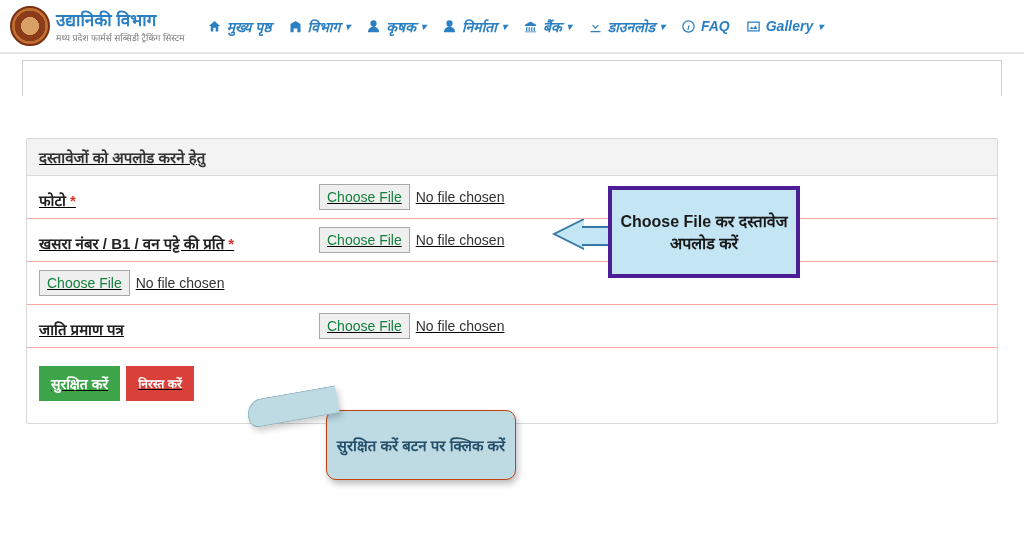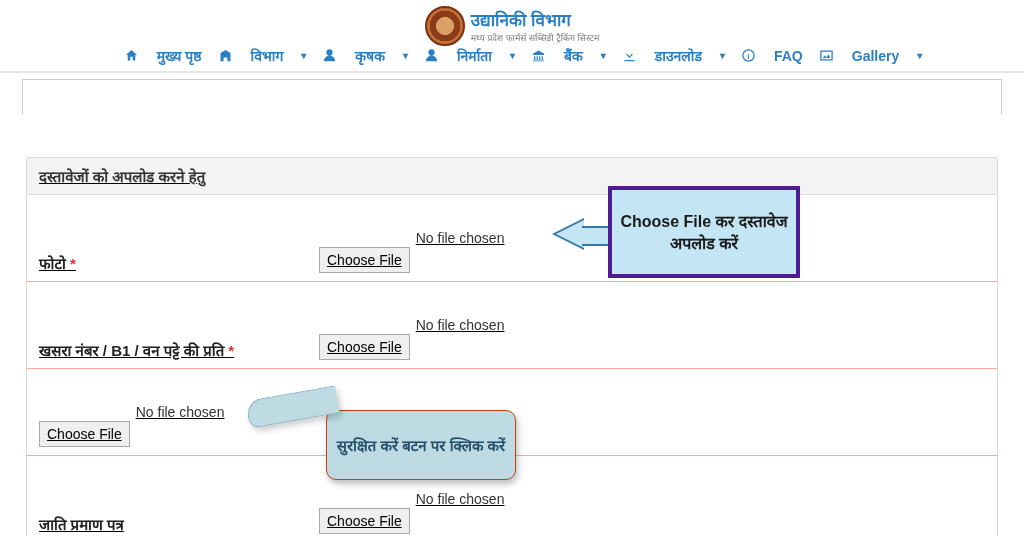--- a/index.html
+++ b/index.html
@@ -1,35 +1,35 @@
 <!DOCTYPE html>
 <html><head>
 <meta charset="utf-8">
 <style>
 * { box-sizing: border-box; margin: 0; padding: 0; }
 body { font-family: Arial, sans-serif; background: #fff; width: 1024px; height: 536px; overflow: hidden; }
-.navbar { display: flex; align-items: center; padding: 6px 10px; border-bottom: 2px solid #e5e5e5; background: #fff; flex-direction: column; }
+.navbar { display: flex; align-items: center; padding: 6px 10px; border-bottom: 2px solid #e5e5e5; background: #fff; }
 .brand { display: flex; align-items: center; gap: 6px; }
 .brand-logo { width: 40px; height: 40px; border-radius: 50%; background: radial-gradient(circle,#d9a066 35%,#8b3b1a 36%,#8b3b1a 60%,#c07030 61%); border: 2px solid #7a2e12; }
 .brand-text { display: flex; flex-direction: column; }
 .brand-title { font-size: 17px; font-weight: 700; color: #2b7fc3; }
 .brand-sub { font-size: 9px; color: #7a7a7a; }
 .nav-links { display: flex; gap: 16px; margin-left: 22px; }
-.nav-item { display: flex; align-items: center; gap: 18px; color: #2b7fc3; font-weight: 700; font-size: 14px; cursor: pointer; }
+.nav-item { display: flex; align-items: center; gap: 5px; color: #2b7fc3; font-weight: 700; font-size: 14px; cursor: pointer; font-style: italic; }
 .nav-item .caret { font-size: 10px; color: #2b7fc3; }
 .nav-item svg { width: 15px; height: 15px; fill: #2b7fc3; }
 .page { padding: 12px 26px; }
 .panel { border: 1px solid #d9d9d9; border-radius: 2px; margin-top: 30px; text-decoration: underline; }
 .panel-head { background: #f3f3f3; border-bottom: 1px solid #d9d9d9; padding: 8px 12px; font-size: 15px; font-weight: 700; color: #333; }
 .row { display: flex; align-items: flex-end; border-bottom: 1px solid #fca5a5; padding: 8px 12px; }
 .row:last-of-type { border-bottom: none; }
 .row-label { width: 280px; font-size: 15px; font-weight: 700; color: #222; }
 .req { color: #d9352c; }
 .file-wrap { display: flex; align-items: center; gap: 6px; }
-.choose-btn { background: #efefef; border: 1px solid #a8a8a8; padding: 4px 7px; font-size: 14px; color: #000000; cursor: pointer; margin-top: 44px; }
+.choose-btn { background: #efefef; border: 1px solid #a8a8a8; padding: 4px 7px; font-size: 14px; color: #15803d; cursor: pointer; }
 .file-status { font-size: 14px; color: #333; }
 .btn-row { display: flex; gap: 6px; padding: 18px 12px 22px; }
 .btn { padding: 8px 12px; font-size: 14px; font-weight: 700; color: #fff; border: none; cursor: pointer; }
 .btn-save { background: #3ea44a; }
 .btn-cancel { background: #d9403a; font-size: 12px; }
 .callout-upload { position: absolute; left: 608px; top: 186px; width: 192px; height: 92px; background: #c3e5f4; border: 4px solid #4c1d95; display: flex; align-items: center; justify-content: center; text-align: center; font-size: 16px; font-weight: 700; color: #1a1a1a; padding: 6px; }
 .arrow-left { position: absolute; left: 556px; top: 220px; width: 0; height: 0; border-top: 14px solid transparent; border-bottom: 14px solid transparent; border-right: 28px solid #c3e5f4; }
 .arrow-left:before { content: ""; position: absolute; left: 26px; top: -8px; width: 28px; height: 16px; background: #c3e5f4; border-top: 2px solid #3577a6; border-bottom: 2px solid #3577a6; }
 .arrow-left:after { content:""; position:absolute; left:-4px; top:-16px; width:0; height:0; border-top:16px solid transparent; border-bottom:16px solid transparent; border-right:32px solid #3577a6; z-index:-1; }
 .callout-save { position: absolute; left: 326px; top: 410px; width: 190px; height: 70px; background: #bedbe4; border: 1px solid #c2410c; border-radius: 10px; display: flex; align-items: center; justify-content: center; text-align: center; font-size: 15px; font-weight: 700; color: #25506a; padding: 6px; box-shadow: 2px 4px 6px rgba(0,0,0,.25); }
@@ -138,20 +138,21 @@
 
     <div class="row">
       <div class="row-label"><span>जाति प्रमाण पत्र</span></div>
       <div class="file-wrap">
         <button class="choose-btn">Choose File</button>
         <span class="file-status">No file chosen</span>
       </div>
     </div>
 
     <div class="btn-row">
+      <button class="btn btn-save">सुरक्षित करें</button>
       <button class="btn btn-cancel">निरस्त करें</button>
     </div>
   </div>
 </div>
 
 <div class="arrow-left"></div>
 <div class="callout-upload">Choose File कर दस्तावेज अपलोड करें</div>
 <div class="callout-save">सुरक्षित करें बटन पर क्लिक करें</div>
 
 </body></html>

